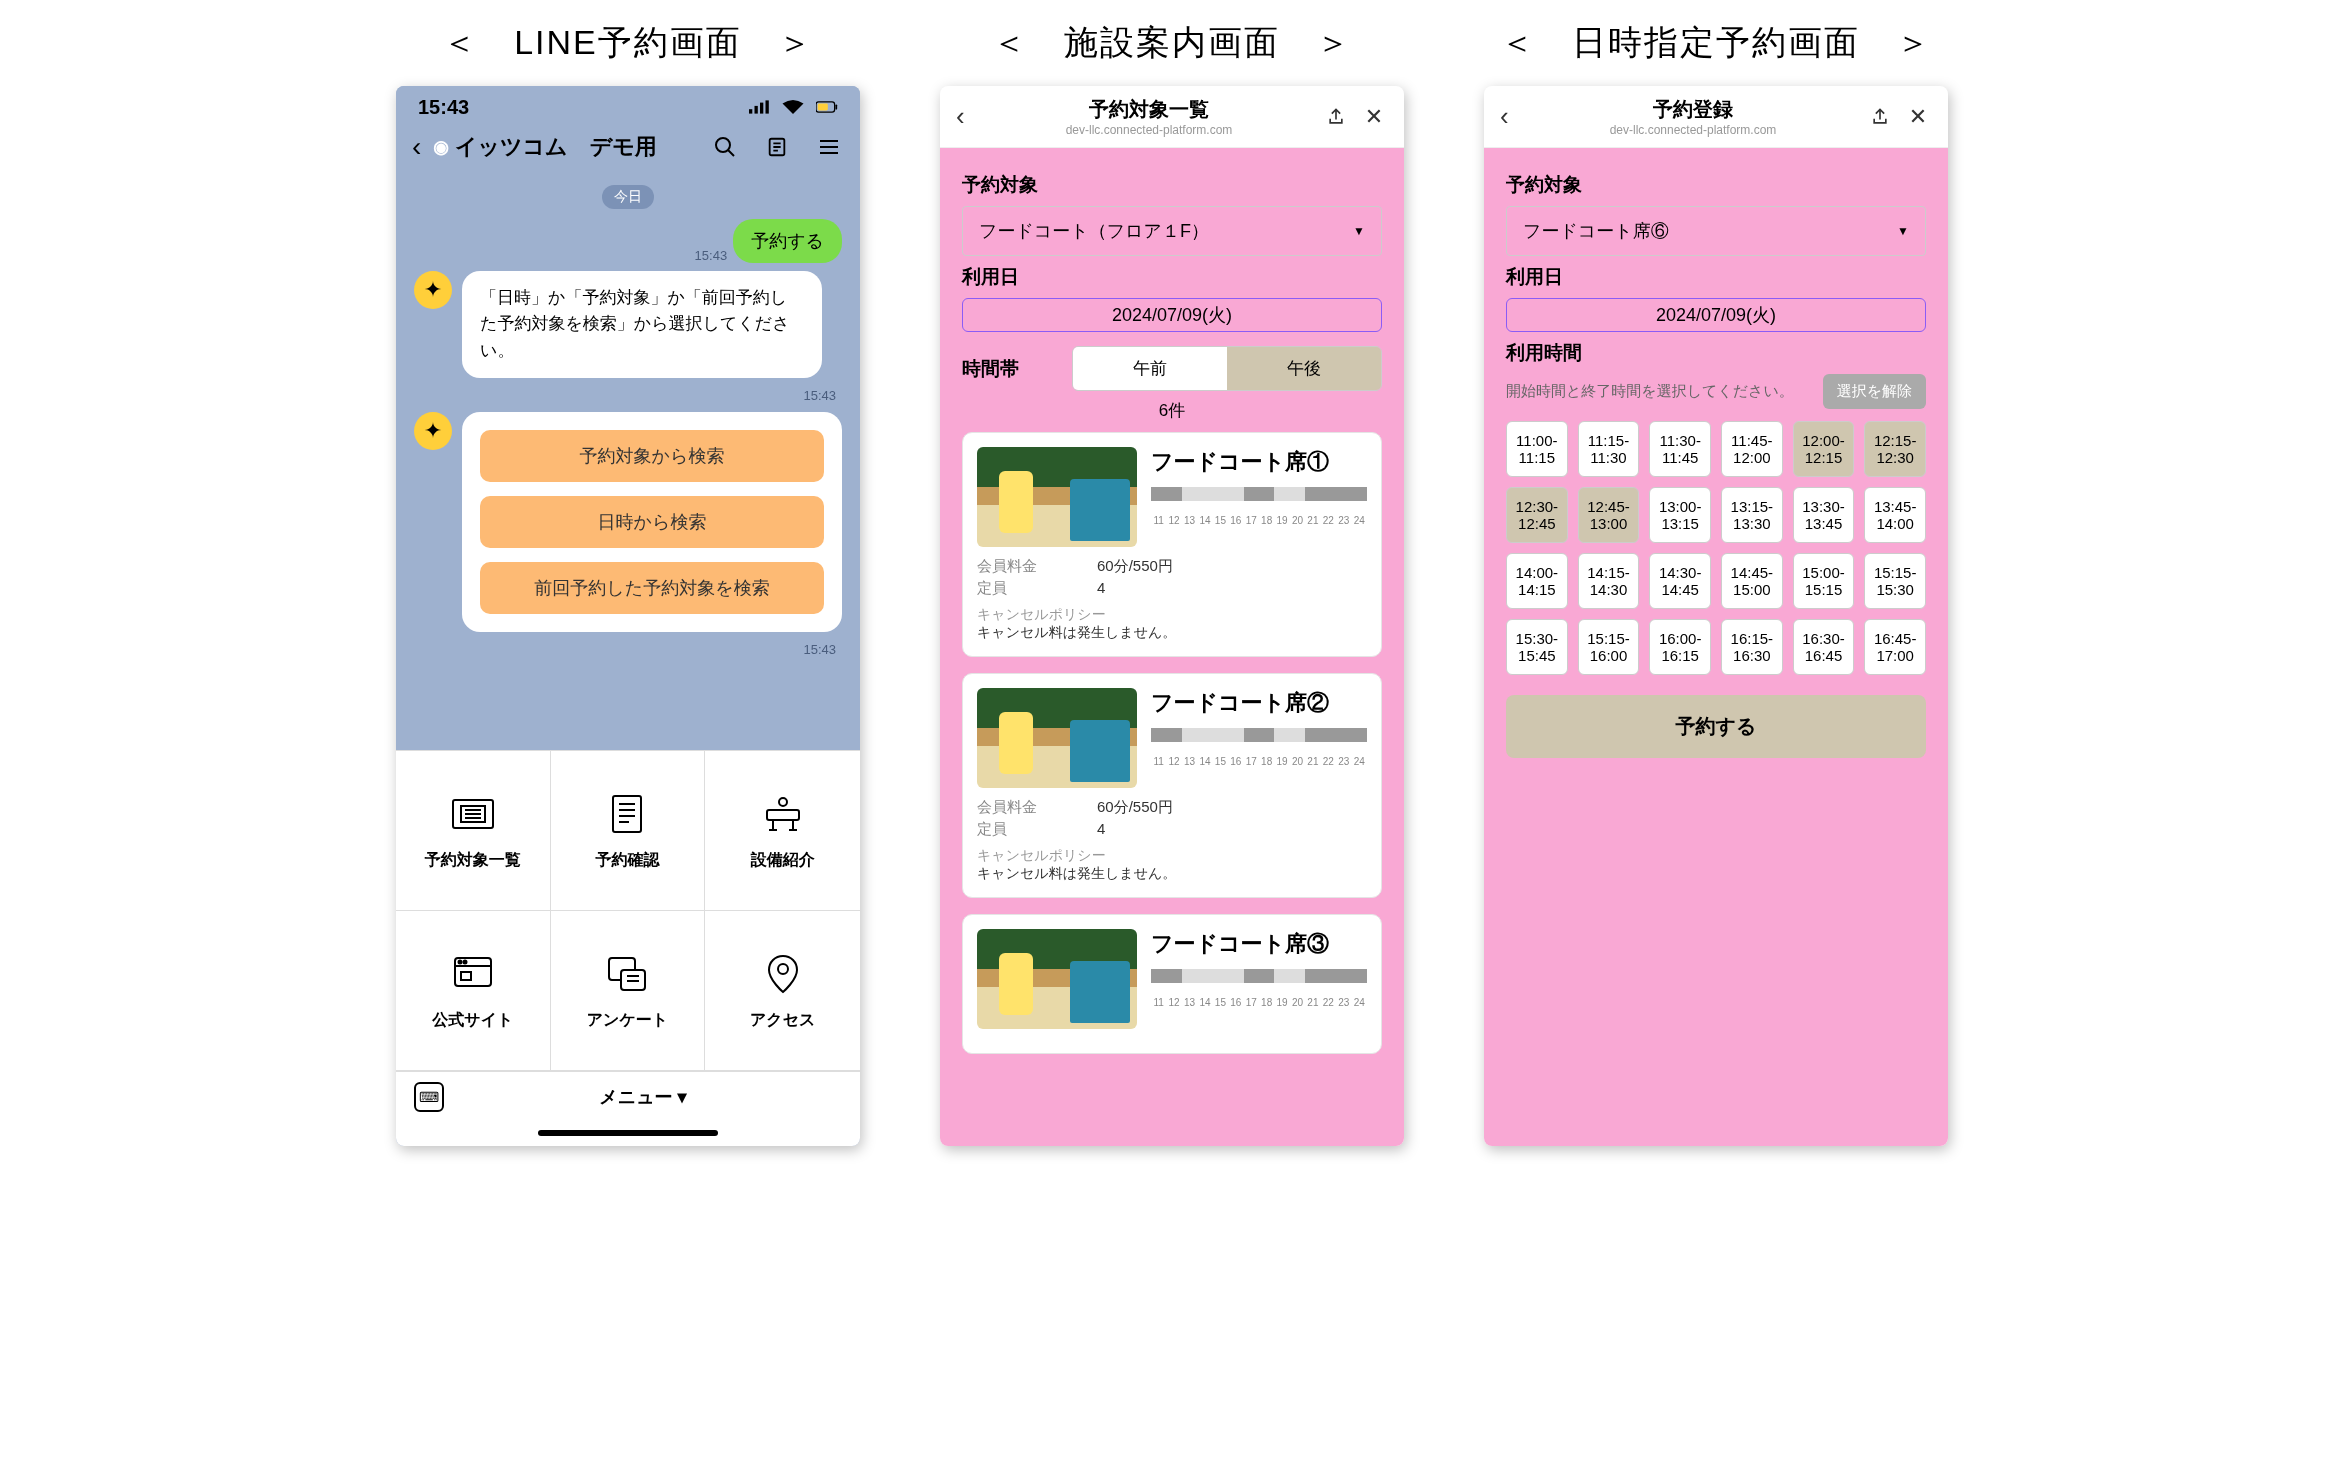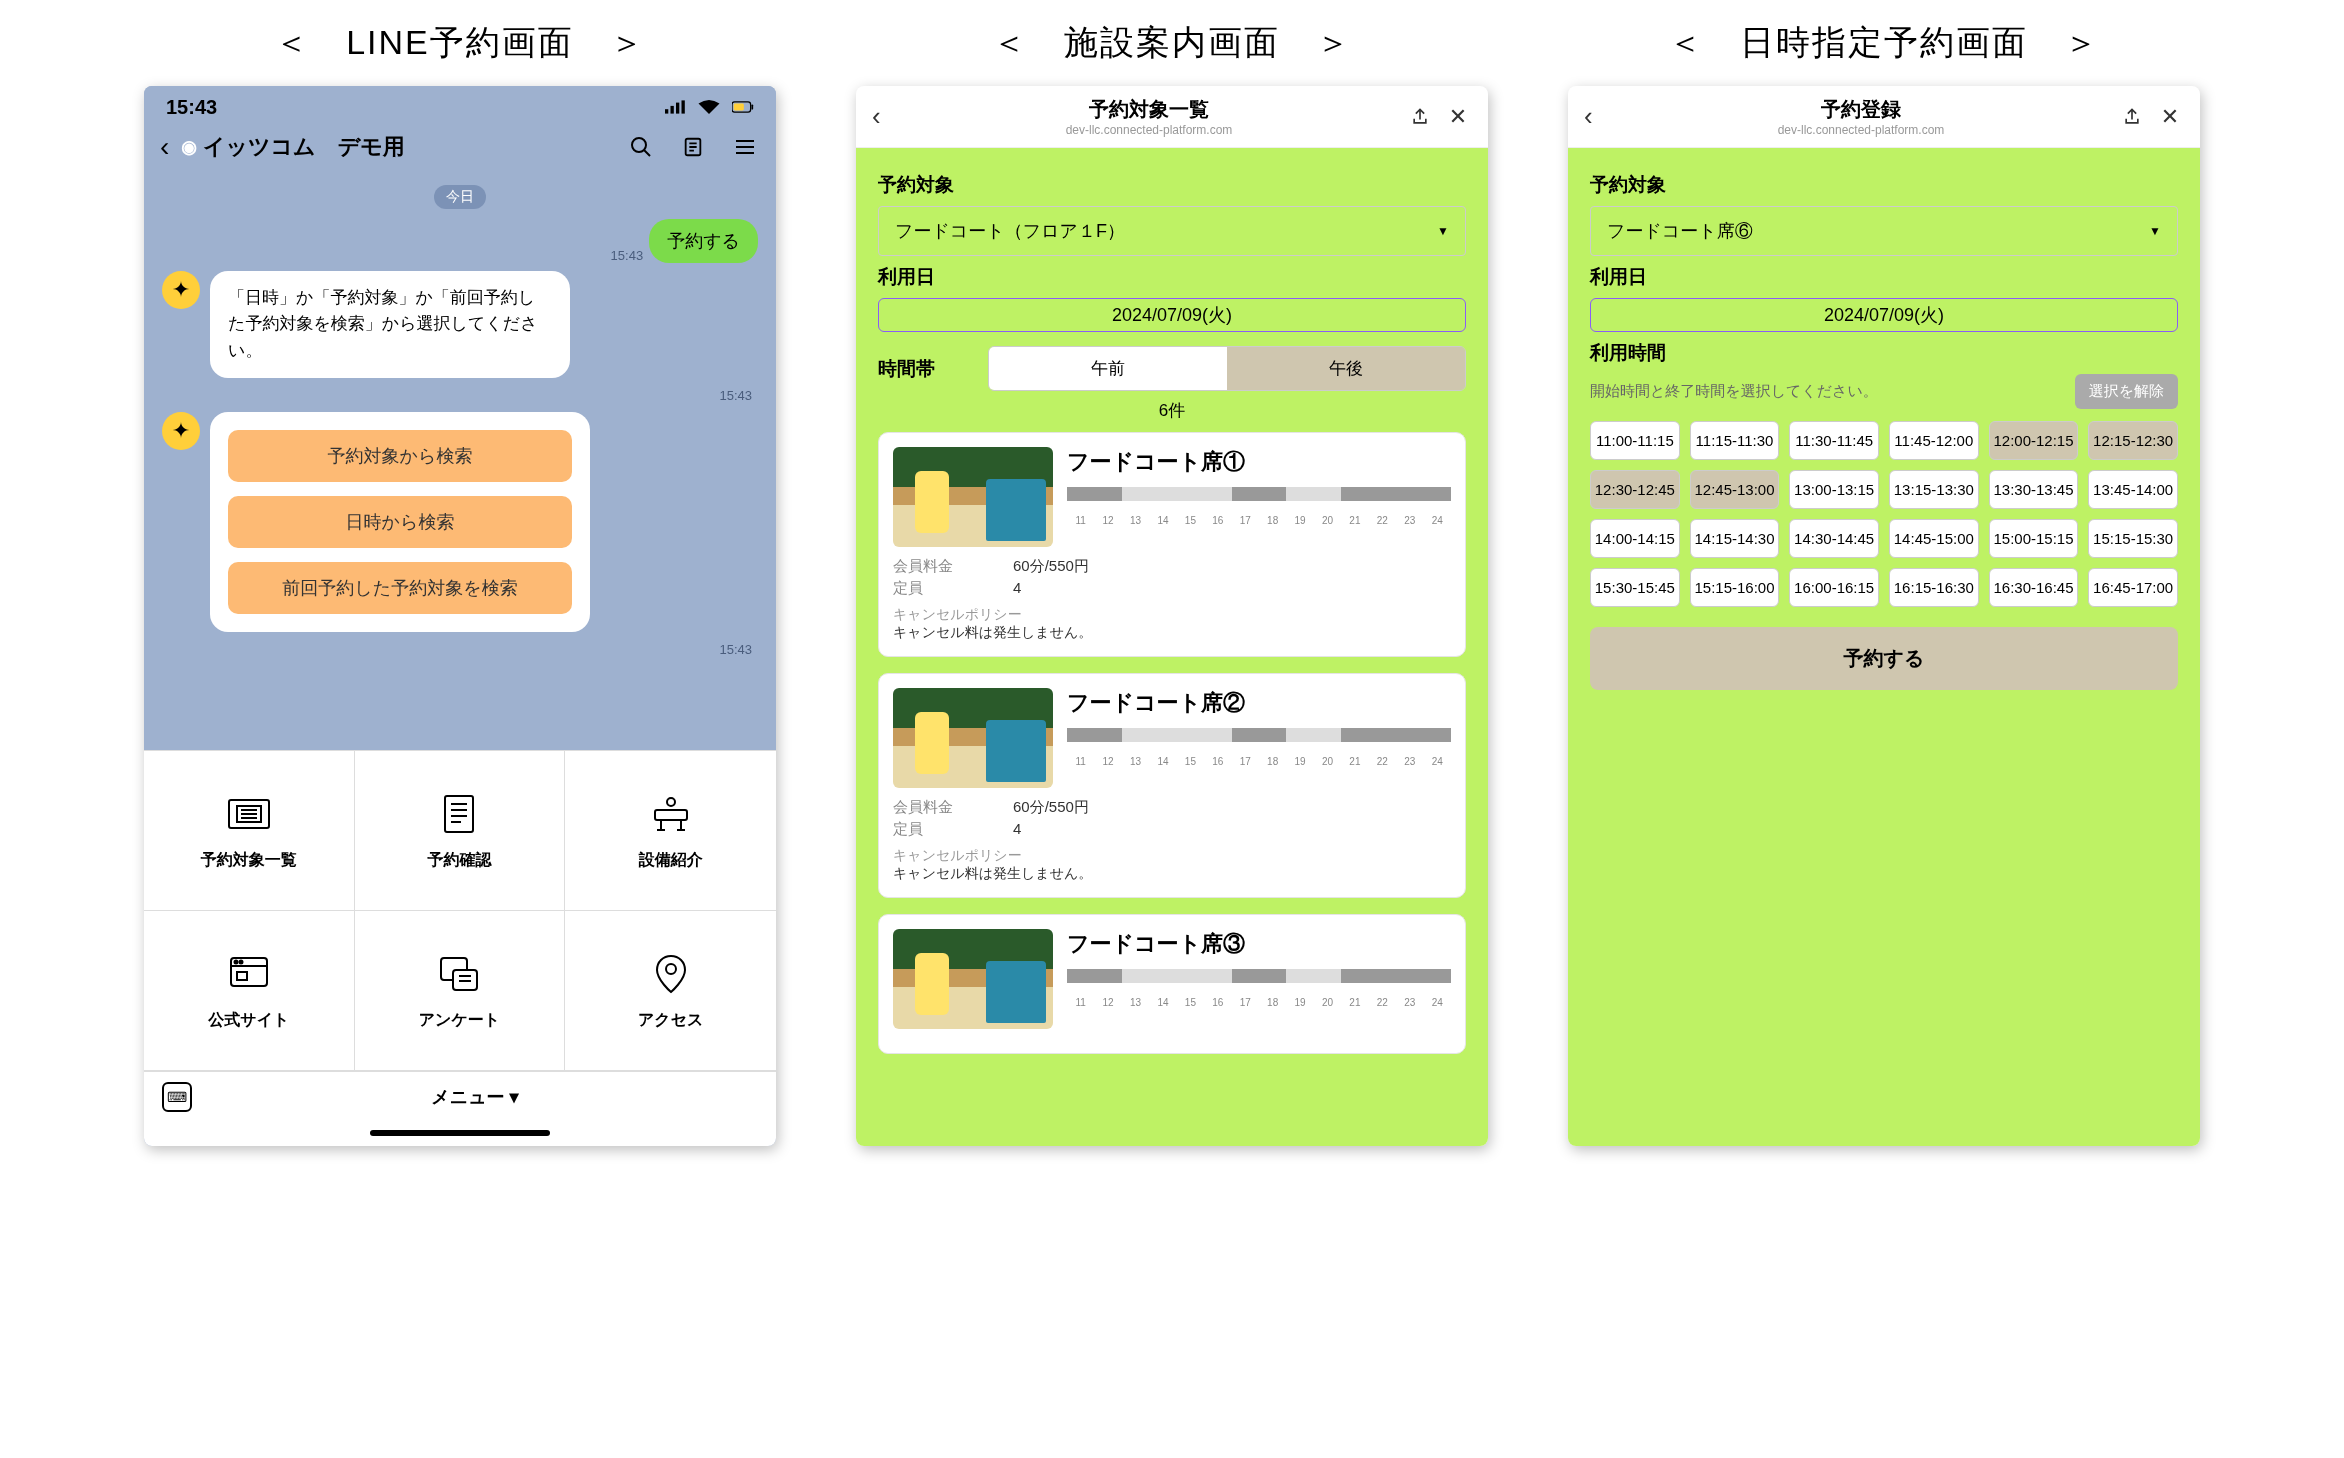--- a/index.html
+++ b/index.html
@@ -1,20 +1,20 @@
 <!DOCTYPE html>
 <html><head>
 <meta charset="utf-8">
 <style>
 *{box-sizing:border-box;margin:0;padding:0;font-family:-apple-system,'Hiragino Sans','Hiragino Kaku Gothic ProN',Meiryo,sans-serif}
 body{background:#fff;padding:20px;width:2344px}
 .wrap{display:flex;gap:80px;justify-content:center;align-items:flex-start}
 .col{display:flex;flex-direction:column;align-items:center;gap:20px}
 .col-title{font-size:34px;font-weight:400;letter-spacing:2px}
-.phone{width:632px;border-radius:8px;box-shadow:2px 4px 14px rgba(0,0,0,.25);overflow:hidden;background:#fff;display:flex;flex-direction:column}
+.phone{width:464px;border-radius:8px;box-shadow:2px 4px 14px rgba(0,0,0,.25);overflow:hidden;background:#fff;display:flex;flex-direction:column}
 
 
 .p1{height:1060px;background:#9eb1cf}
 .status{display:flex;justify-content:space-between;align-items:center;padding:10px 22px 4px;font-size:20px;font-weight:600;color:#000;background:#9eb1cf}
 .status .icons svg{width:22px;height:14px;margin-left:6px}
 .navbar{display:flex;align-items:center;gap:12px;padding:8px 16px;background:#9eb1cf}
 .navbar .back{font-size:28px;color:#000}
 .navbar .title{flex:1;font-size:22px;font-weight:700;color:#000;display:flex;align-items:center;gap:6px}
 .navbar .title .shield{font-size:18px;color:#fff}
 .navbar .nicon{width:30px;height:30px;display:flex;align-items:center;justify-content:center;margin-left:10px;color:#000}
@@ -40,21 +40,21 @@
 .menubar .mlbl{flex:1;text-align:center;font-size:18px;font-weight:600}
 .homebar{height:6px;width:180px;background:#000;border-radius:4px;margin:8px auto 10px}
 
 
 .whead{display:flex;align-items:center;padding:10px 16px;border-bottom:1px solid #eee}
 .whead .bk{font-size:26px;color:#333;width:30px}
 .whead .mid{flex:1;text-align:center}
 .whead .ttl{font-size:20px;font-weight:700}
 .whead .sub{font-size:12px;color:#999}
 .whead .act{width:28px;height:28px;display:flex;align-items:center;justify-content:center;margin-left:10px;font-size:22px;color:#333}
-.body{padding:16px 22px;background:#bef264;flex:1;overflow:hidden}
+.body{padding:16px 22px;background:#f9a8d4;flex:1;overflow:hidden}
 .seclabel{font-size:19px;font-weight:700;margin:8px 0}
 .selbox{border:1px solid #ccc;border-radius:4px;padding:12px 16px;font-size:18px;display:flex;justify-content:space-between;align-items:center}
 .selbox .caret{font-size:12px}
 .datebox{border:1px solid #8b5cf6;border-radius:6px;padding:4px;font-size:18px;text-align:center}
 .segrow{display:flex;align-items:center;margin:14px 0 8px}
 .segrow .lab{font-size:19px;font-weight:700;width:110px}
 .seg{flex:1;display:flex;border:1px solid #ccc;border-radius:6px;overflow:hidden}
 .seg .sbtn{flex:1;padding:10px;text-align:center;font-size:17px;background:#fff}
 .seg .sbtn.on{background:#cfc6af}
 .count{text-align:center;font-size:17px;margin:4px 0 10px}

